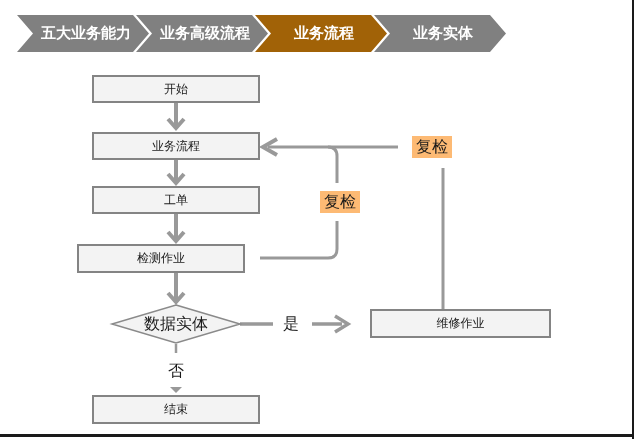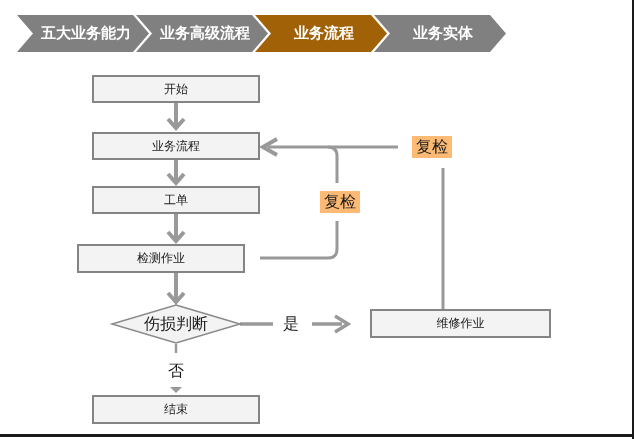--- a/index.html
+++ b/index.html
@@ -75,21 +75,21 @@
     <polygon points="176,305 240,324 176,343 112,324" fill="#F3F3F3" stroke="#8a8a8a" stroke-width="1.5"></polygon>
   </svg>
 
   <div class="node" style="left:92px;top:75px;width:168px;height:28px">开始</div>
   <div class="node" style="left:92px;top:132px;width:168px;height:28px">业务流程</div>
   <div class="node" style="left:92px;top:186px;width:168px;height:28px">工单</div>
   <div class="node" style="left:77px;top:244px;width:168px;height:29px">检测作业</div>
   <div class="node" style="left:370px;top:309px;width:181px;height:29px">维修作业</div>
   <div class="node" style="left:92px;top:395px;width:168px;height:29px">结束</div>
 
-  <div class="edge-label" style="left:176px;top:324px">伤损判断</div>
+  <div class="edge-label" style="left:176px;top:324px">数据实体</div>
 
   <div class="edge-label on-line" style="left:340px;top:202px">复检</div>
   <div class="edge-label on-line" style="left:432px;top:147px">复检</div>
   <div class="edge-label" style="left:291px;top:324px">是</div>
   <div class="edge-label" style="left:176px;top:371px">否</div>
 
   <div class="rule" style="left:0;top:434px;width:634px;height:2.5px"></div>
   <div class="rule" style="left:631.5px;top:0;width:2.5px;height:439px"></div>
 </div>
 

